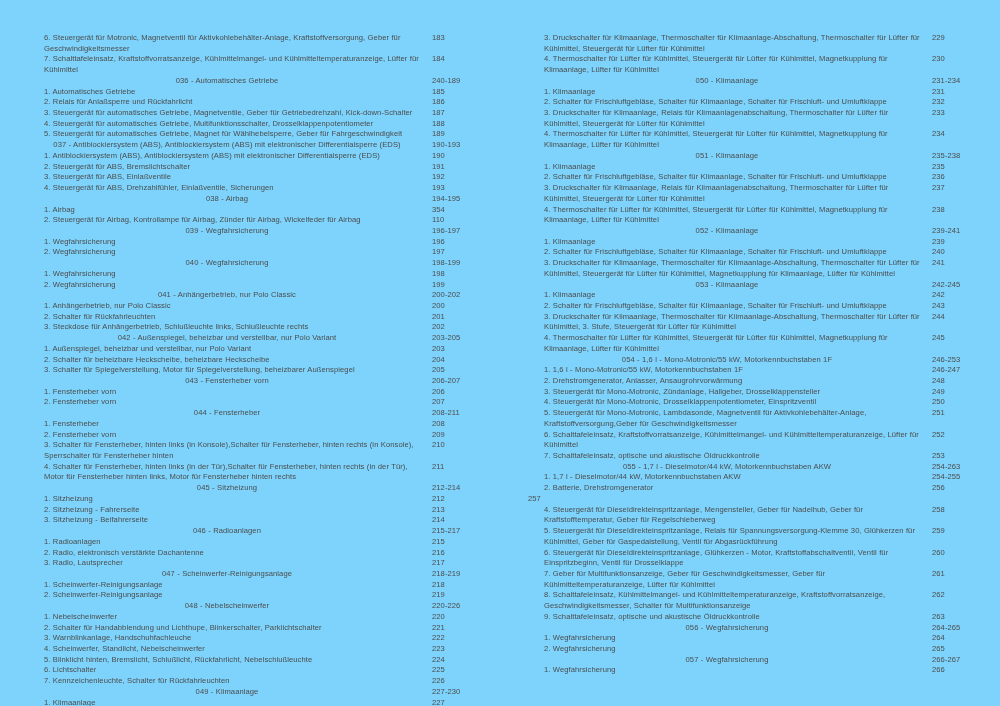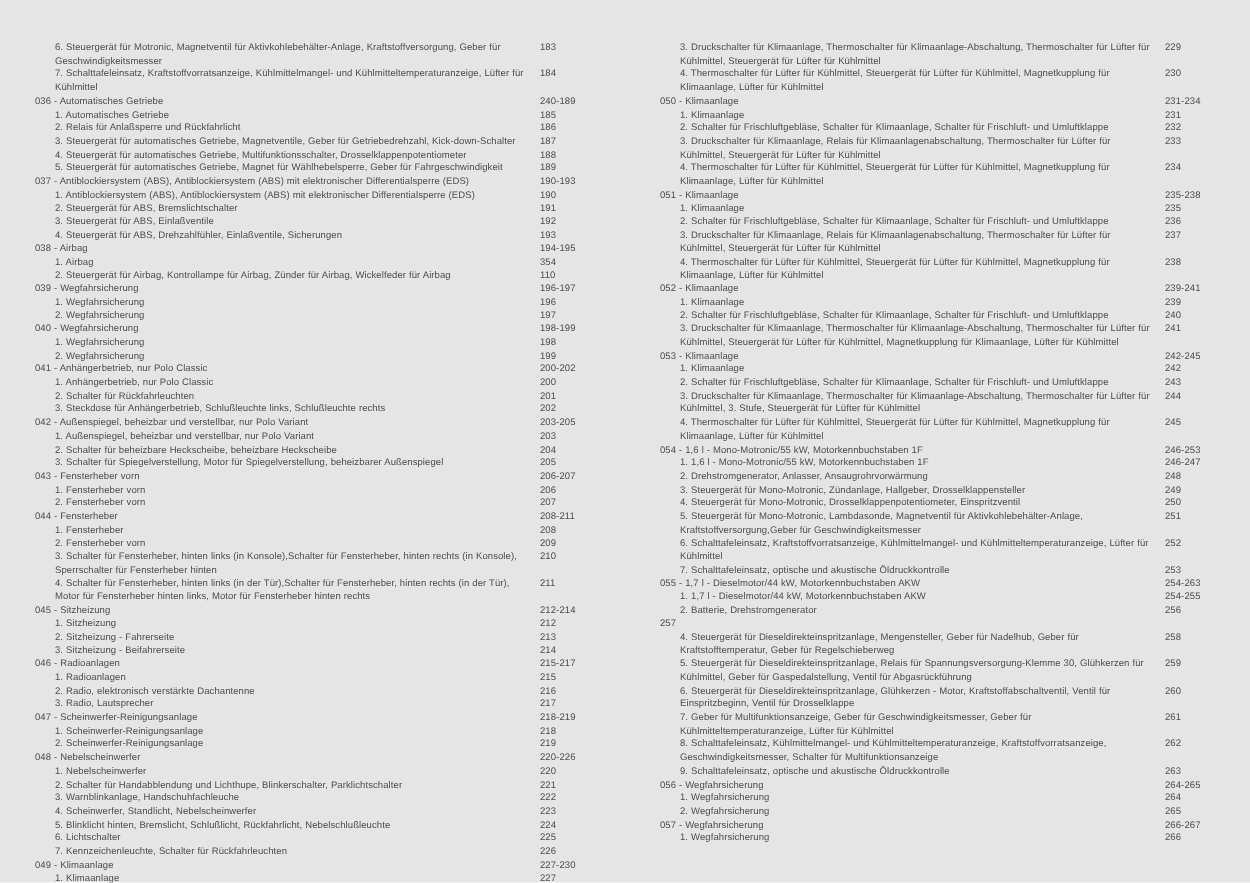--- a/index.html
+++ b/index.html
@@ -11,21 +11,21 @@
     width: 1000px;
     height: 706px;
     font-family: "Liberation Sans", sans-serif;
     color: #4c4c4c;
     overflow: hidden;
   }
   .page {
     position: relative;
     width: 1000px;
     height: 706px;
-    background: #e5e5e5;
+    background: #7dd3fc;
     padding-top: 33px;
     box-sizing: border-box;
   }
   .columns {
     display: flex;
     width: 1000px;
   }
   .col {
     width: 500px;
     flex: 0 0 500px;
@@ -51,21 +51,21 @@
   }
   .toc-pages {
     flex: 0 0 58px;
     width: 58px;
     font-size: 7.6px;
     line-height: 10.72px;
     text-align: left;
     letter-spacing: 0.01em;
   }
   
-  .lvl0 .toc-title { padding-left: 0px; text-indent: 0px; }
+  .lvl0 .toc-title { padding-left: 0px; text-indent: 0px; text-align: center; }
   
   .lvl1 .toc-title { padding-left: 16px; text-indent: -0px; }
 </style>
 </head>
 <body>
 
 <div class="page">
   <div class="columns">
     <div class="col col-left" id="col-left">
         <div class="toc-entry lvl1">

